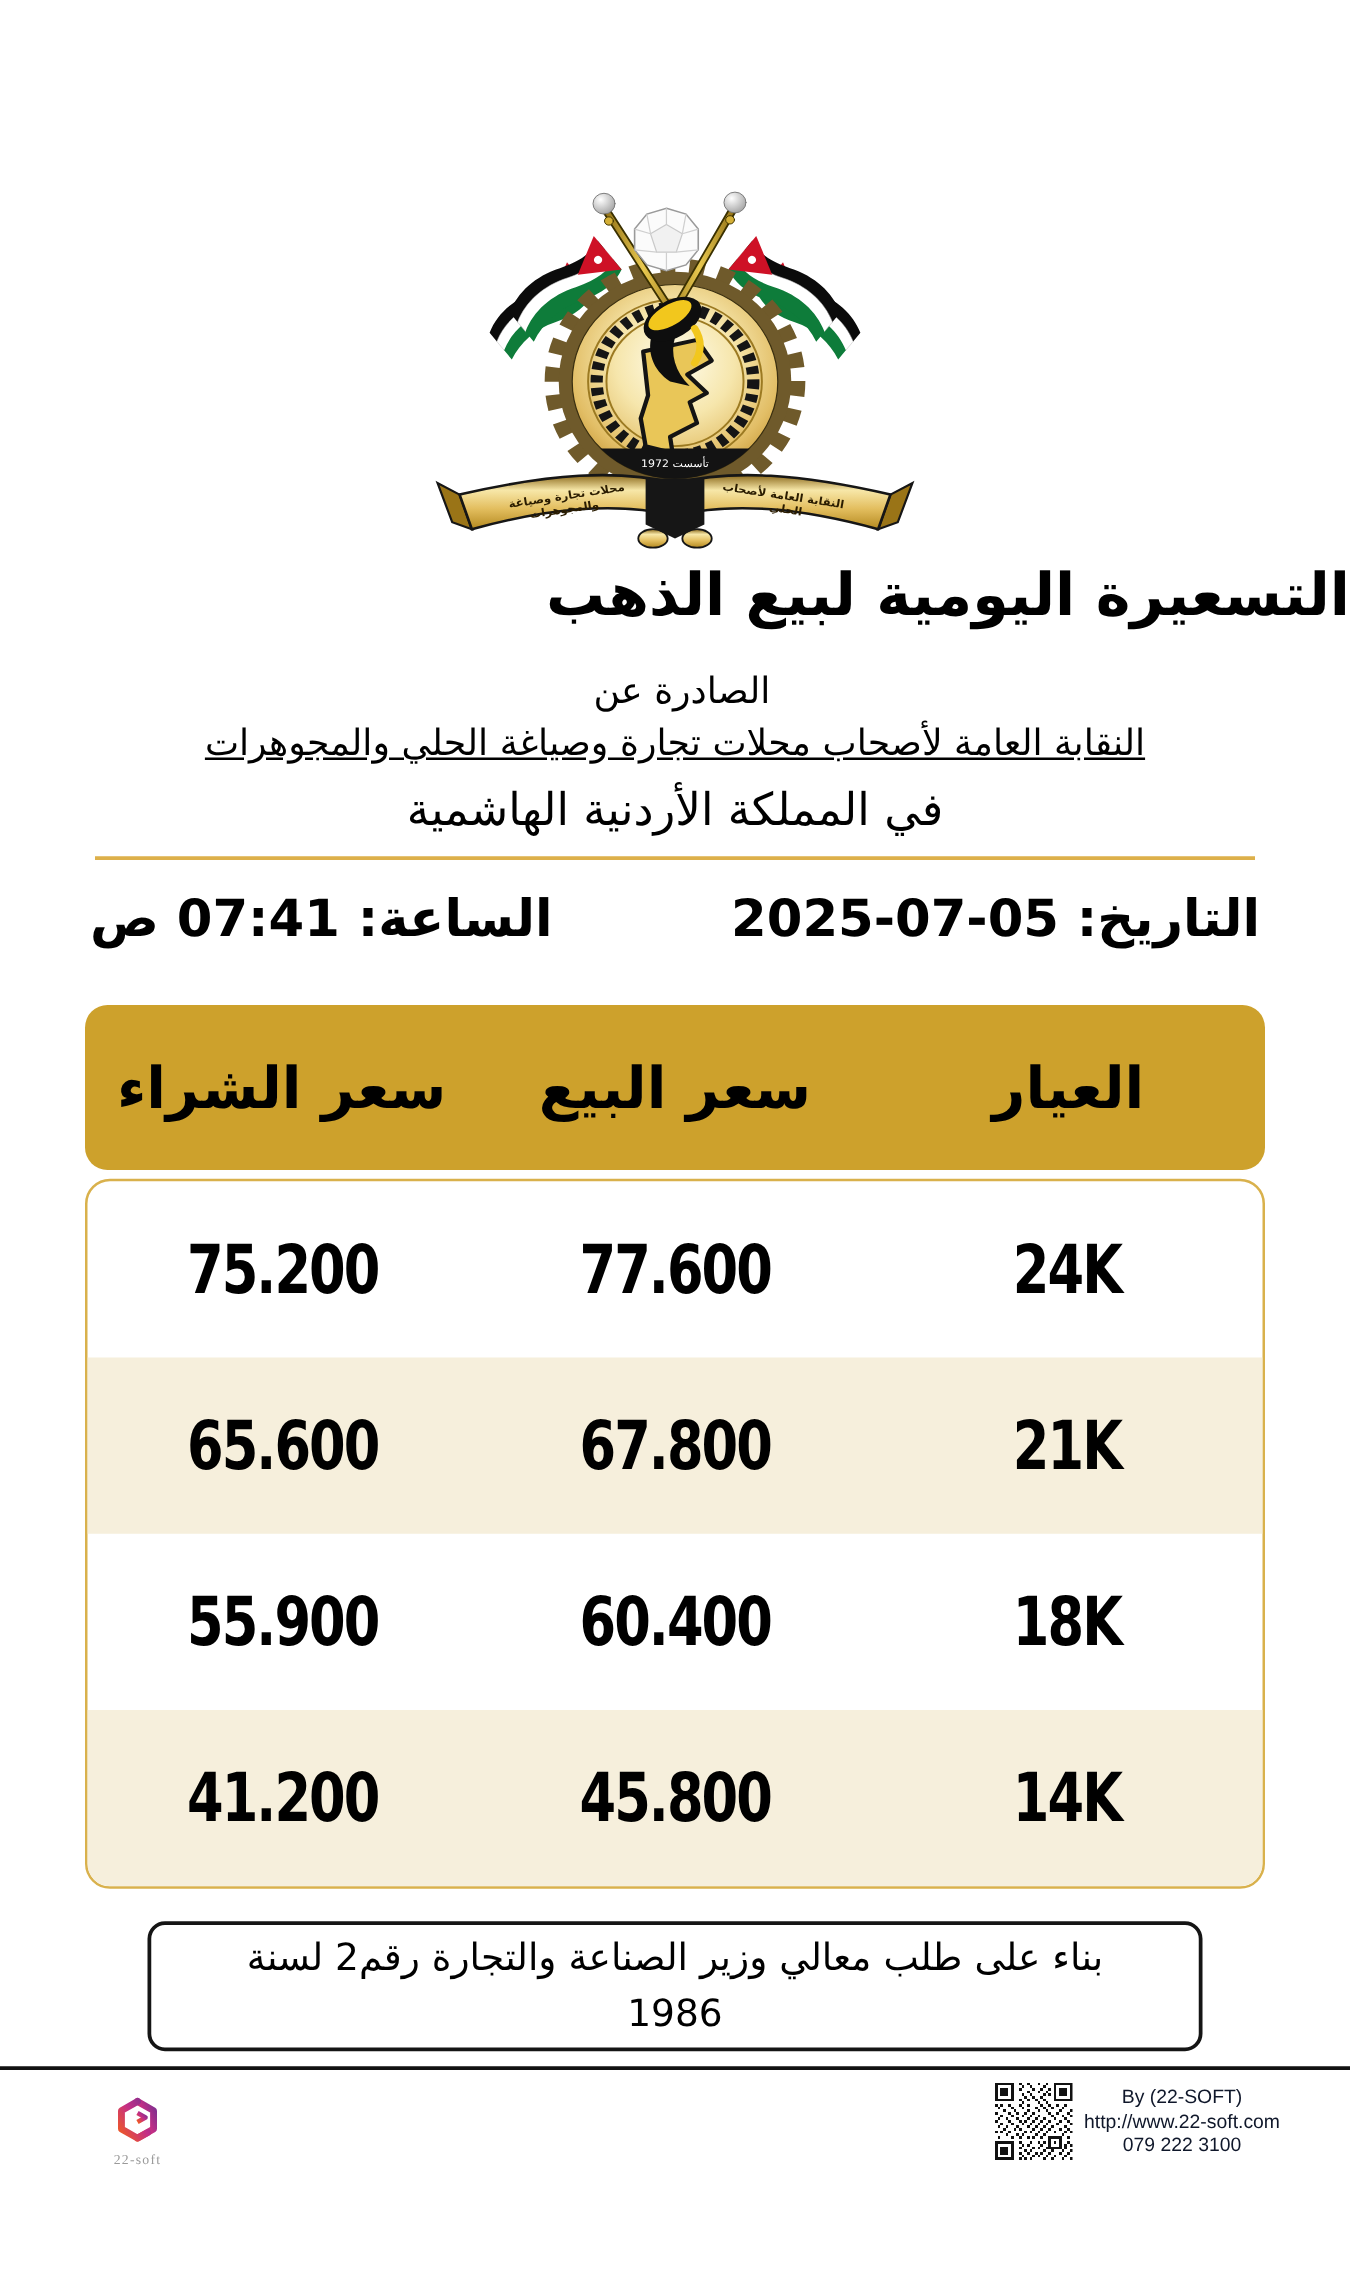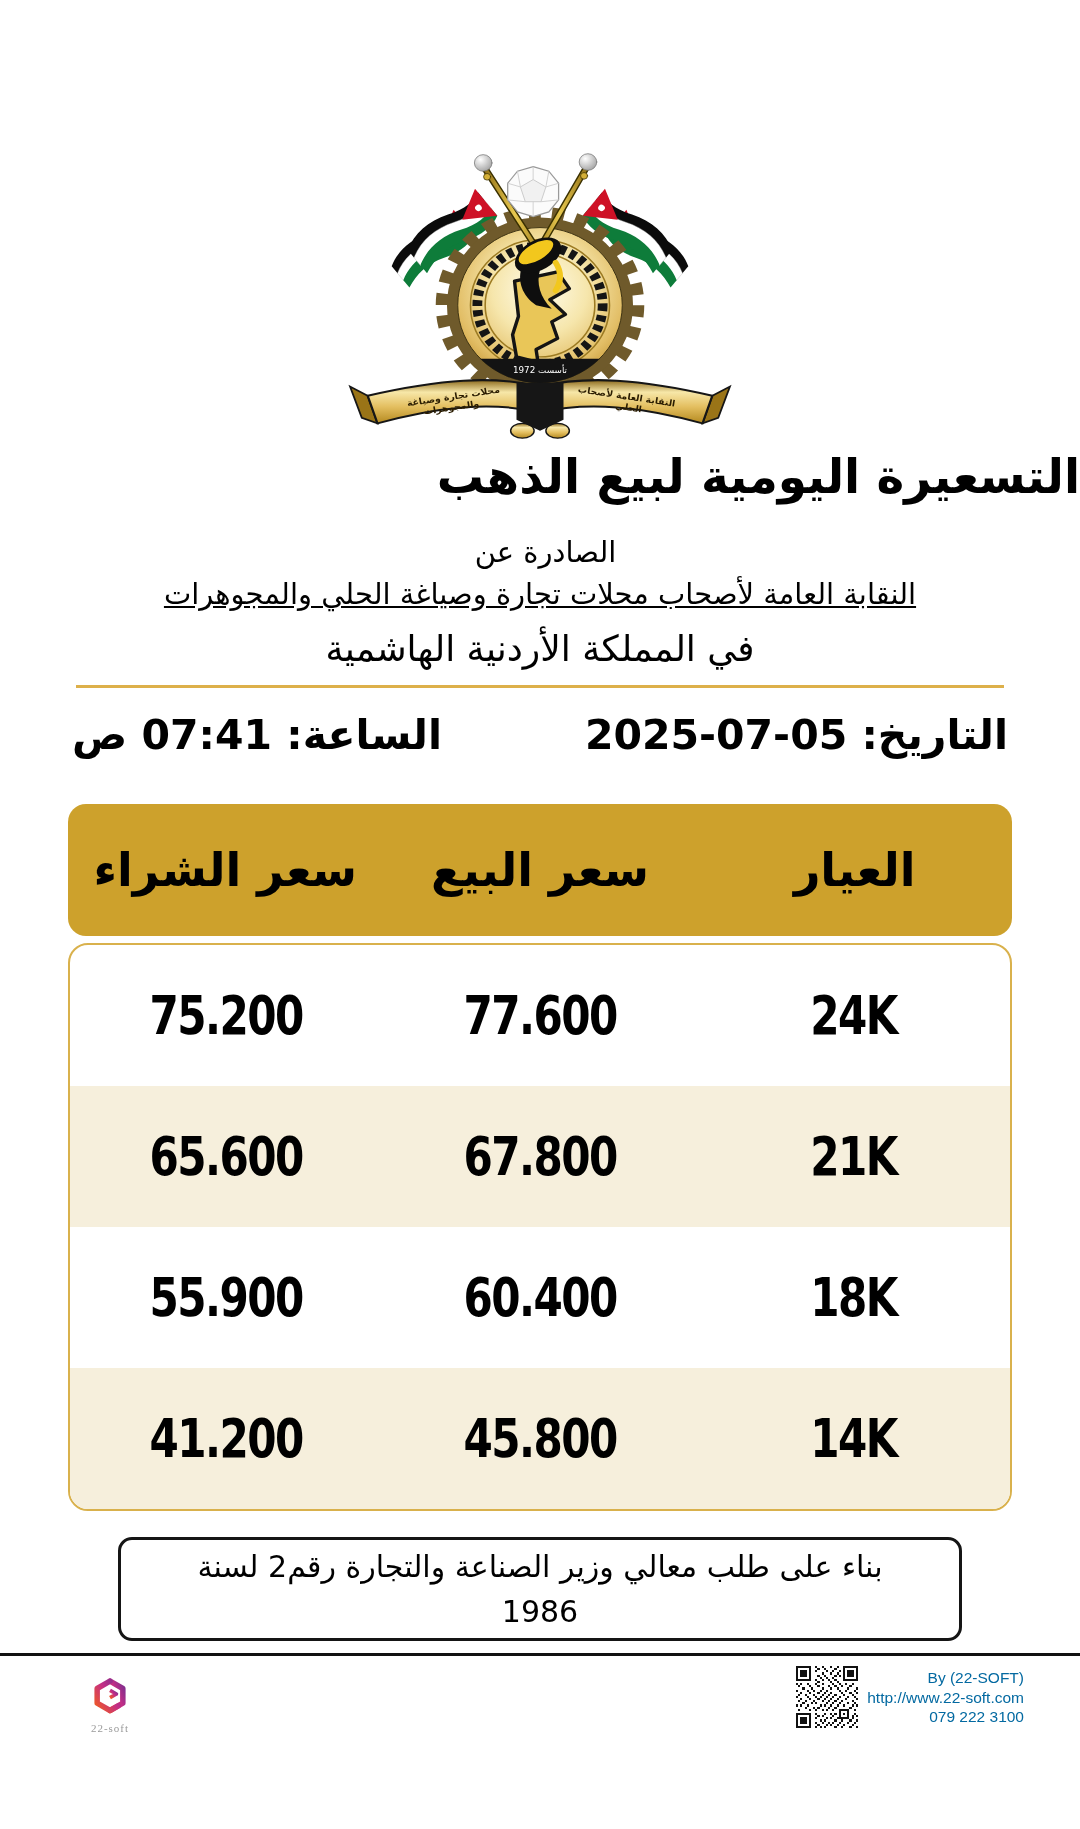--- a/index.html
+++ b/index.html
@@ -25,21 +25,21 @@
   .t-row .cell{flex:1;text-align:center;}
   .cnum{display:inline-block;transform:scaleX(.78);letter-spacing:-2px;white-space:nowrap;}
   .note-box{margin:26px auto 0;width:fit-content;max-width:760px;border:3px solid #151515;
     border-radius:14px;padding:4px 39px;font-size:30px;direction:rtl;text-align:center;line-height:1.5;}
   .footer-sep{margin:12px 0 0;border:none;border-top:3px solid #111;width:100%;}
   .footer{display:flex;justify-content:space-between;align-items:flex-start;padding:10px 56px 0 88px;}
   .brand-block{text-align:center;margin-top:6px;}
   .brand-label{font-size:11px;color:#9a9a9a;letter-spacing:1px;font-family:Liberation Serif, serif;margin-top:2px;}
   .qr-block{display:flex;align-items:flex-start;}
   .qr-text{margin-left:9px;font-family:"Liberation Sans",sans-serif;font-size:15.5px;
-    color:#0369a1;line-height:1.28;text-align:right;padding-top:2px;}
+    color:#0f172a;line-height:1.28;text-align:center;padding-top:2px;}
 </style>
 </head>
 <body>
 
 <div class="logo-wrap">
   <svg width="470" height="314" viewBox="0 0 480 340" preserveAspectRatio="none" xmlns="http://www.w3.org/2000/svg">
     <defs>
       <radialGradient id="discG" cx="50%" cy="40%" r="64%">
         <stop offset="0%" stop-color="#FFFDEE"></stop>
           <stop offset="45%" stop-color="#F6E6AC"></stop>

